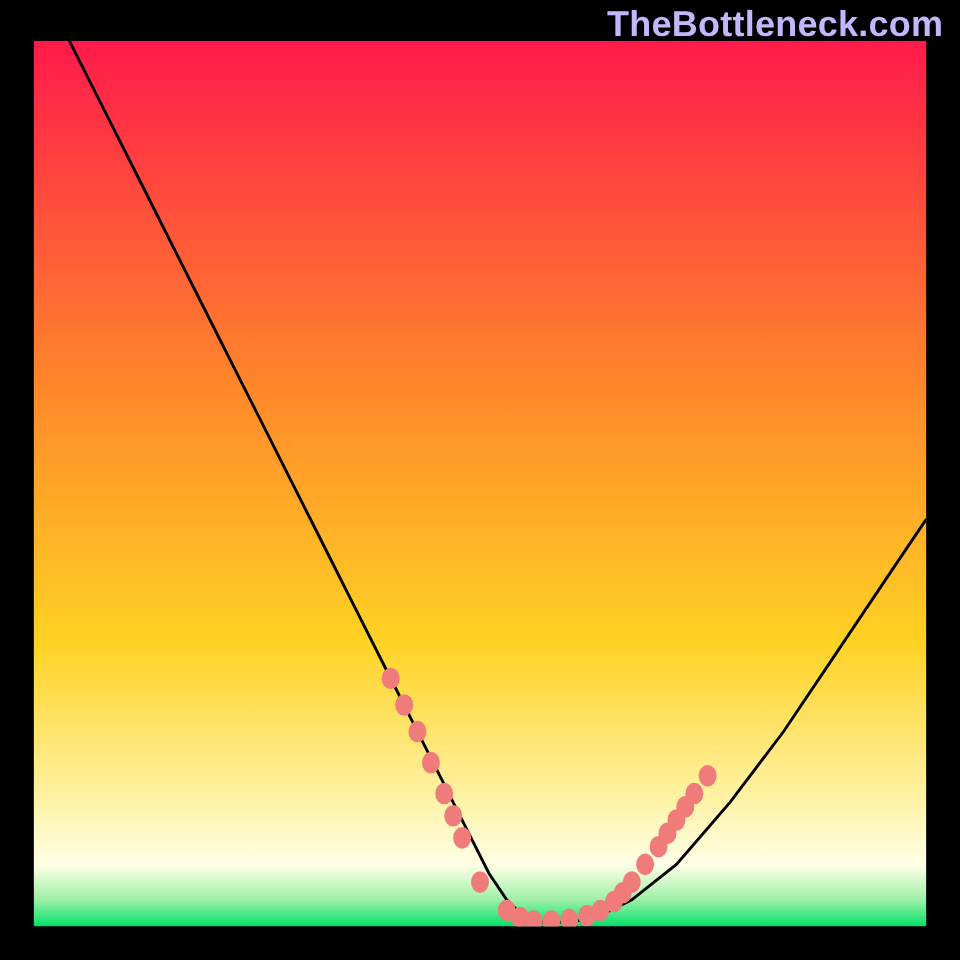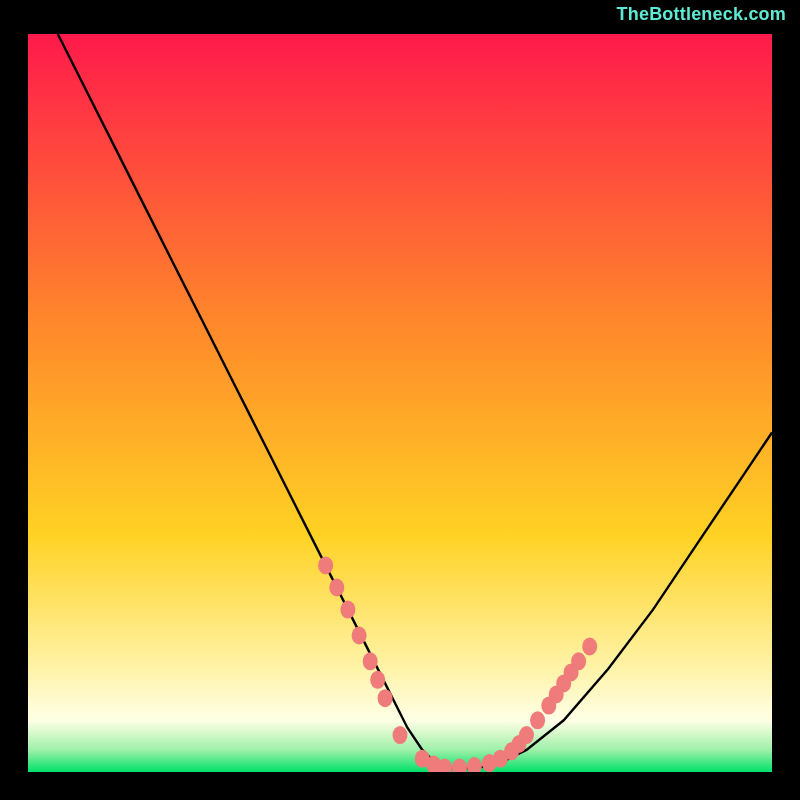--- a/index.html
+++ b/index.html
@@ -16,22 +16,22 @@
     left: 0;
     top: 0;
     width: 800px;
     height: 800px;
     background: #000;
   }
   .watermark {
     position: absolute;
     top: 4px;
     right: 14px;
-    color: #5eead4;
-    font-size: 18px;
+    color: #c4b5fd;
+    font-size: 30px;
     font-weight: 600;
     letter-spacing: 0.2px;
     user-select: none;
     margin-left: 24px;
   }
   .plot {
     position: absolute;
     left: 28px;
     top: 34px;
     width: 744px;

